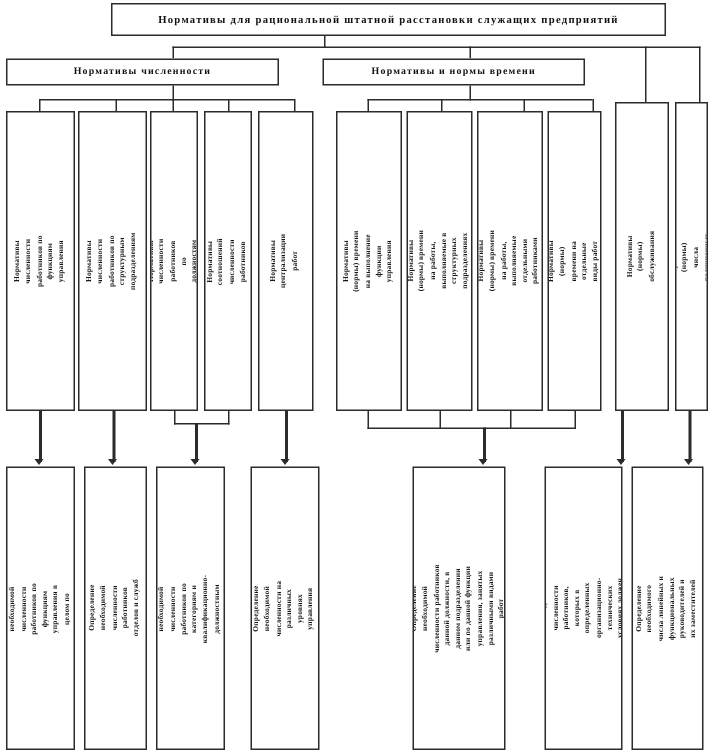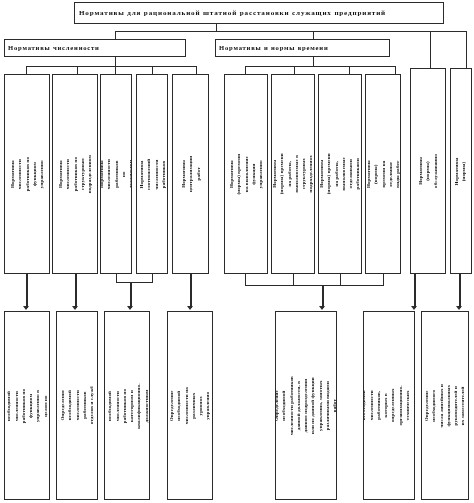--- a/index.html
+++ b/index.html
@@ -20,21 +20,21 @@
   }
 
   
   .box {
     position: absolute;
     box-sizing: border-box;
     border: 1px solid #2b2b2b;
     background: #ffffff;
     display: flex;
     align-items: center;
-    justify-content: flex-start;
+    justify-content: center;
     text-align: center;
     line-height: 1.18;
     color: #111111;
   }
   .box.thick { border-width: 1.6px; }
 
   
   .title-box {
     font-size: 7.1px;
     font-weight: bold;

